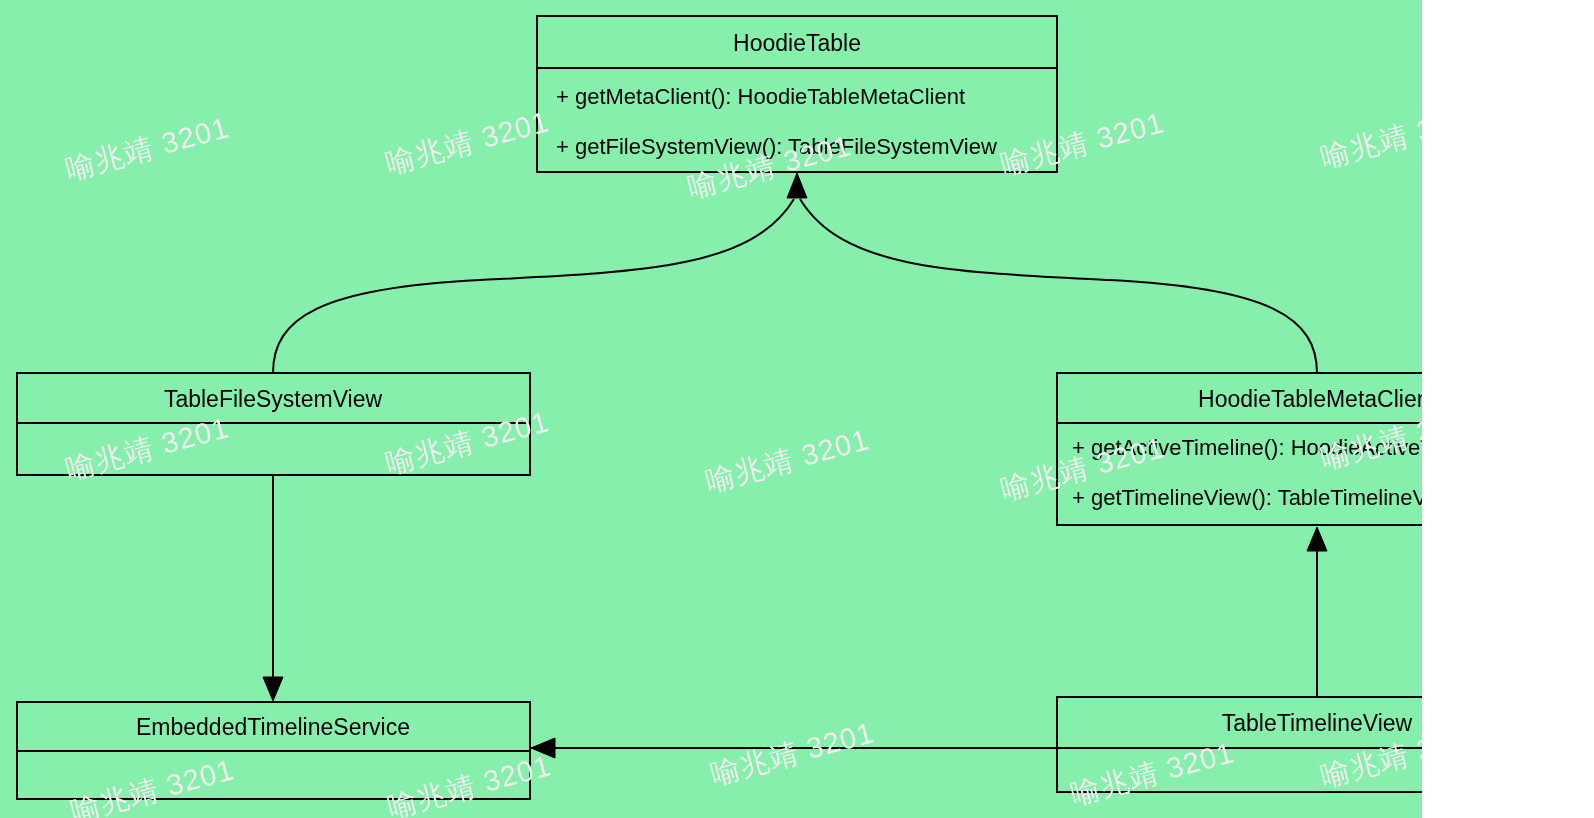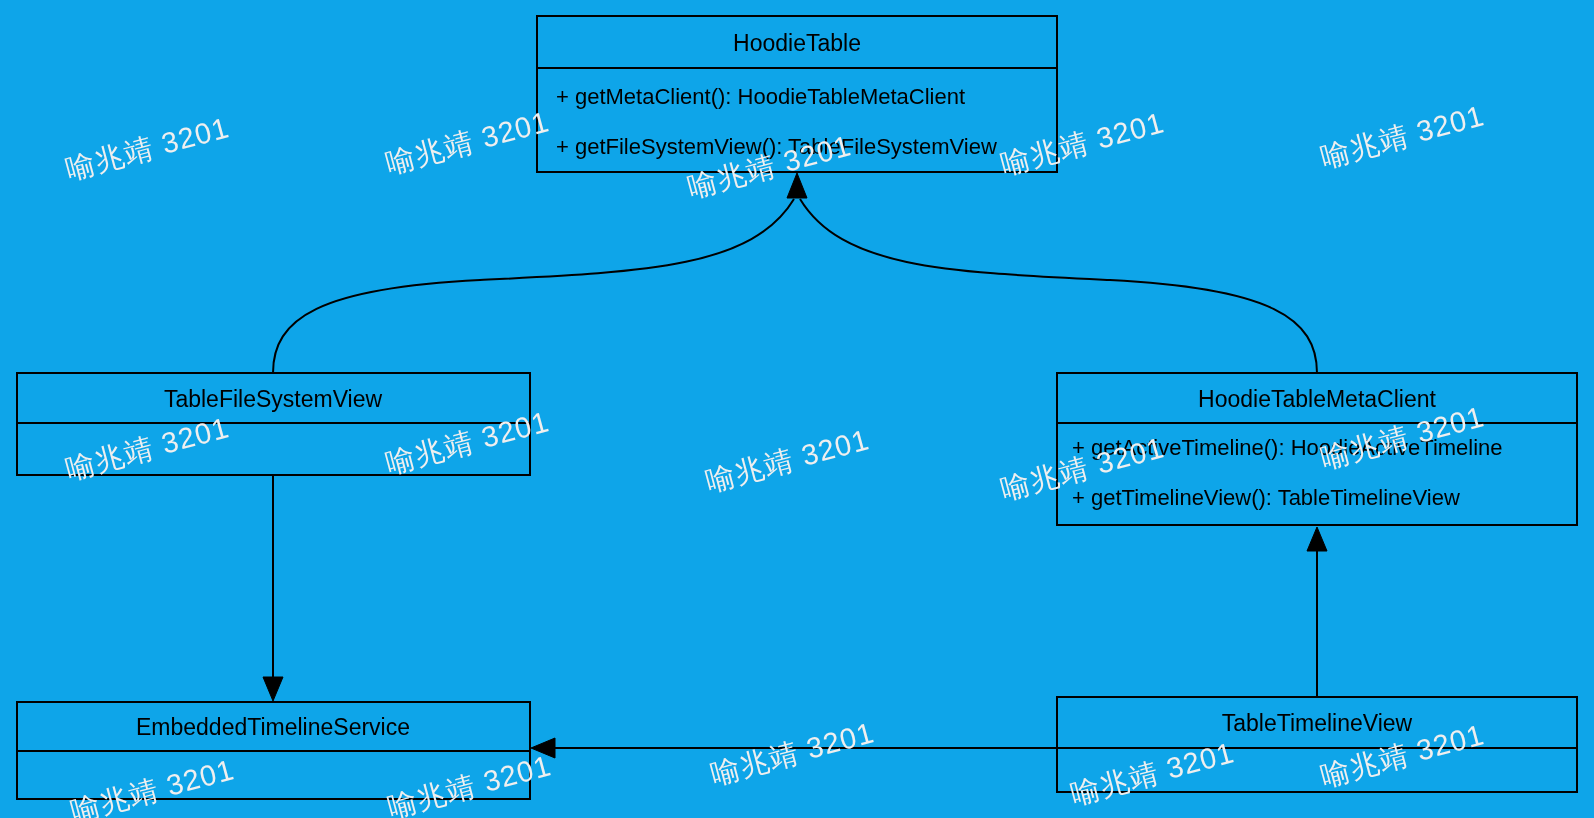--- a/index.html
+++ b/index.html
@@ -1,20 +1,20 @@
 <!DOCTYPE html>
 <html><head>
 <meta charset="utf-8">
 <style>
   html, body { margin: 0; padding: 0; background: #ffffff; }
   .canvas {
     position: relative;
-    width: 1594px;
+    width: 1422px;
     height: 818px;
-    background: #0ea5e9;
+    background: #86efac;
     overflow: hidden;
     font-family: "Liberation Sans", sans-serif;
   }
   svg { display: block; }
   .box  { fill: none; stroke: #000000; stroke-width: 2; }
   .sep  { stroke: #000000; stroke-width: 2; }
   .edge { fill: none; stroke: #000000; stroke-width: 2; }
   .head { fill: #000000; stroke: #000000; stroke-width: 1; stroke-linejoin: round; }
   .title {
     font-family: "Liberation Sans", sans-serif;

